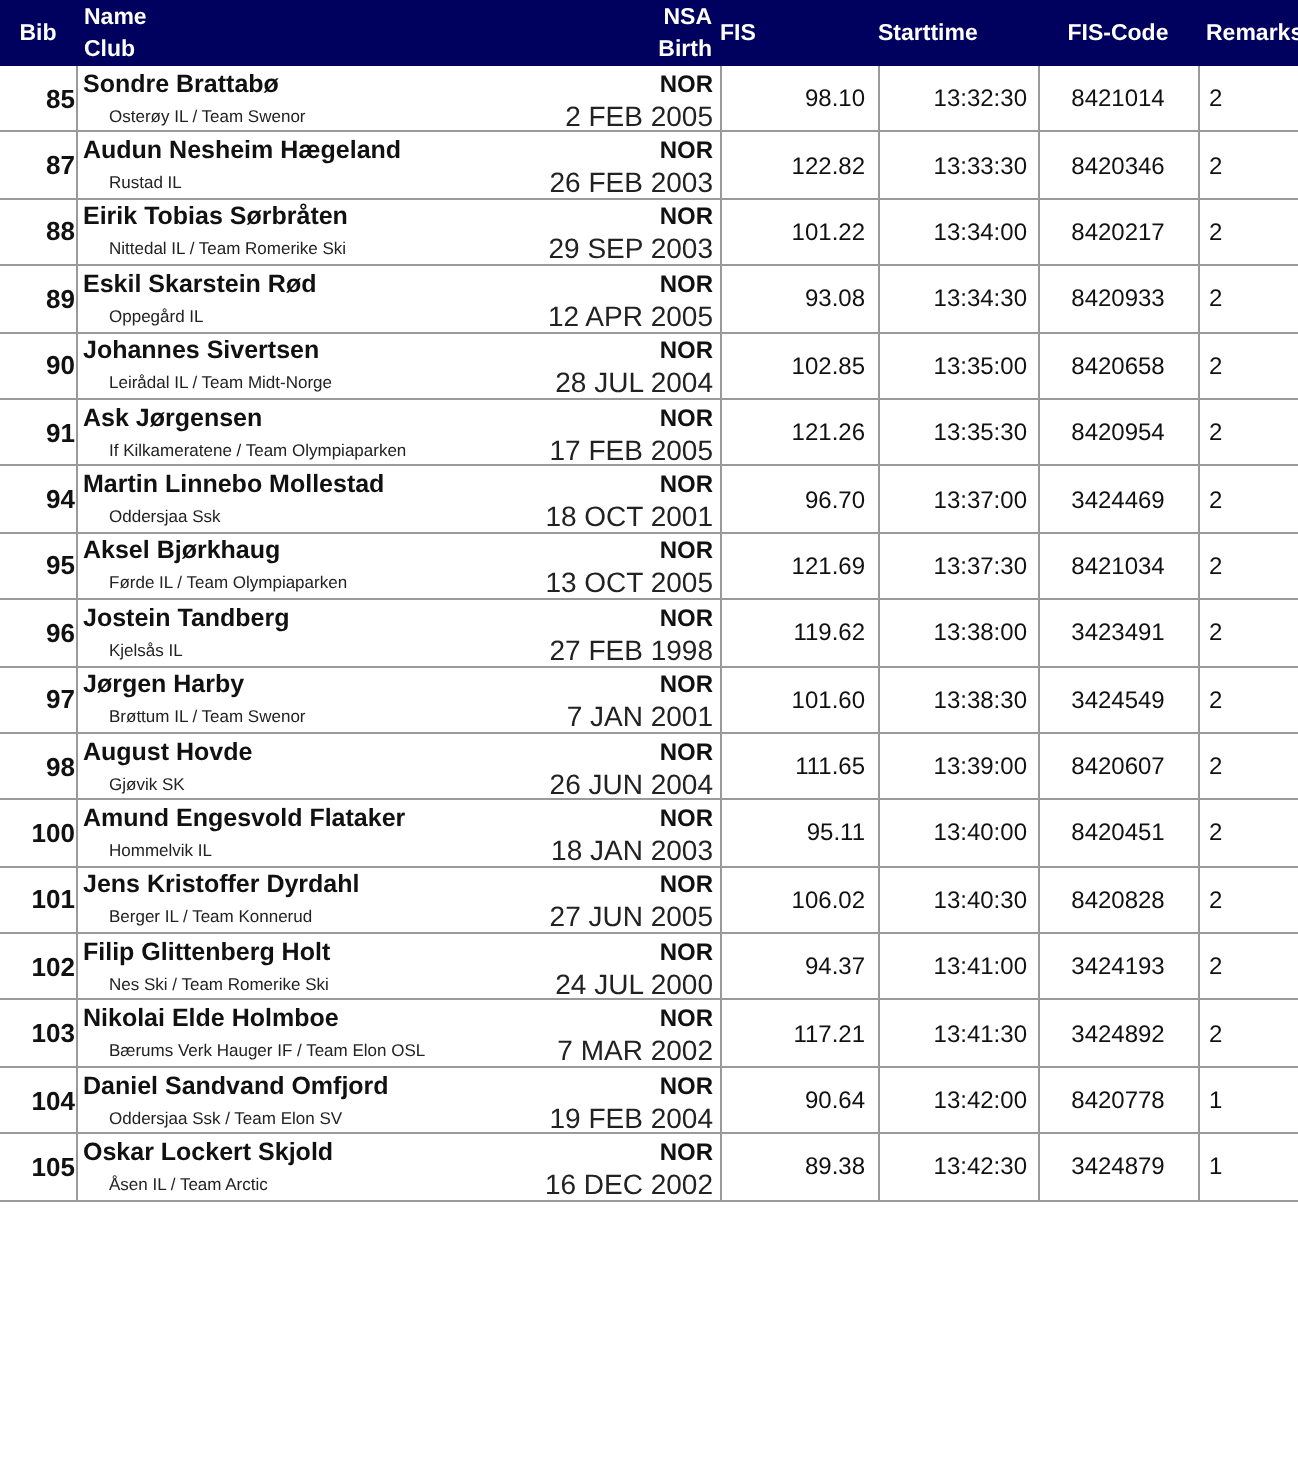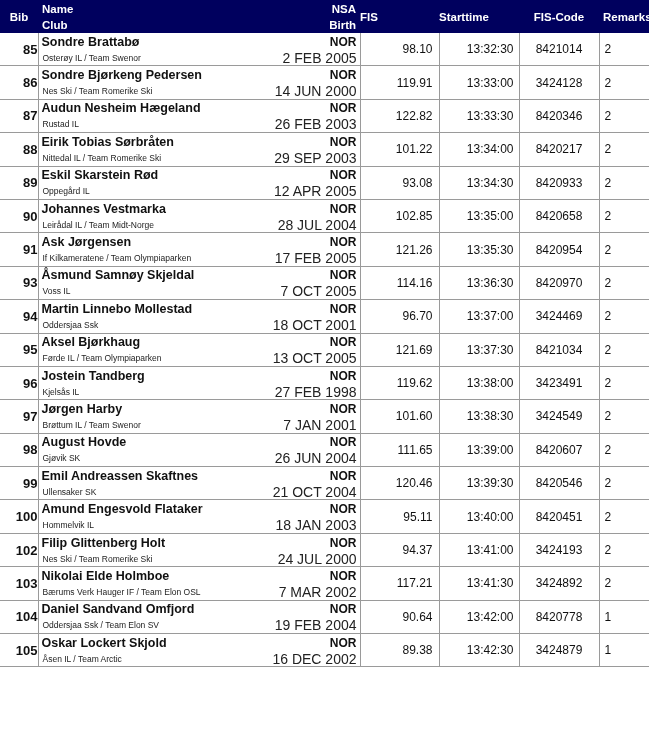--- a/index.html
+++ b/index.html
@@ -20,21 +20,21 @@
   thead th.left { text-align: left; padding-left: 4px; }
   tbody td { border: 1px solid #9a9a9a; height: 32.4px; padding: 0; font-size: 12px; vertical-align: middle; }
   tbody tr:first-child td { border-top: none; }
   tbody td:first-child { border-left: none; text-align: right; }
   tbody td:last-child { border-right: none; }
   td.bib { text-align: center; font-weight: bold; font-size: 13px; }
   td.athlete { padding: 0 3px 0 3px; }
   .arow { display: flex; justify-content: space-between; align-items: flex-end; }
   .aname { font-weight: bold; font-size: 12.5px; line-height: 17px; }
   .nsa { font-weight: bold; font-size: 12px; line-height: 17px; }
-  .club { font-size: 8.5px; color: #222; line-height: 14px; padding-left: 1px; }
+  .club { font-size: 8.5px; color: #222; line-height: 14px; padding-left: 1px; margin-left: 12px; }
   .birth { font-size: 14px; color: #222; line-height: 14px; }
   td.fis { text-align: right; padding-right: 6px; }
   td.start { text-align: right; padding-right: 5px; margin-left: 28px; }
   td.code { text-align: center; }
   td.rem { text-align: left; padding-left: 5px; }
 </style>
 </head>
 <body>
 
 <table>
@@ -77,37 +77,20 @@
         <span class="club">Osterøy IL  / Team Swenor</span>
         <span class="birth">2 FEB 2005</span>
       </div>
     </td>
     <td class="fis">98.10</td>
     <td class="start">13:32:30</td>
     <td class="code">8421014</td>
     <td class="rem">2</td>
   </tr>
 
-  <tr>
-    <td class="bib">86</td>
-    <td class="athlete">
-      <div class="arow">
-        <span class="aname">Sondre Bjørkeng Pedersen</span>
-        <span class="nsa">NOR</span>
-      </div>
-      <div class="arow">
-        <span class="club">Nes Ski  / Team Romerike Ski</span>
-        <span class="birth">14 JUN 2000</span>
-      </div>
-    </td>
-    <td class="fis">119.91</td>
-    <td class="start">13:33:00</td>
-    <td class="code">3424128</td>
-    <td class="rem">2</td>
-  </tr>
 
   <tr>
     <td class="bib">87</td>
     <td class="athlete">
       <div class="arow">
         <span class="aname">Audun Nesheim Hægeland</span>
         <span class="nsa">NOR</span>
       </div>
       <div class="arow">
         <span class="club">Rustad IL</span>
@@ -153,21 +136,21 @@
     <td class="fis">93.08</td>
     <td class="start">13:34:30</td>
     <td class="code">8420933</td>
     <td class="rem">2</td>
   </tr>
 
   <tr>
     <td class="bib">90</td>
     <td class="athlete">
       <div class="arow">
-        <span class="aname">Johannes Vestmarka</span>
+        <span class="aname">Johannes Sivertsen</span>
         <span class="nsa">NOR</span>
       </div>
       <div class="arow">
         <span class="club">Leirådal IL  / Team Midt-Norge</span>
         <span class="birth">28 JUL 2004</span>
       </div>
     </td>
     <td class="fis">102.85</td>
     <td class="start">13:35:00</td>
     <td class="code">8420658</td>
@@ -186,37 +169,20 @@
         <span class="birth">17 FEB 2005</span>
       </div>
     </td>
     <td class="fis">121.26</td>
     <td class="start">13:35:30</td>
     <td class="code">8420954</td>
     <td class="rem">2</td>
   </tr>
 
 
-  <tr>
-    <td class="bib">93</td>
-    <td class="athlete">
-      <div class="arow">
-        <span class="aname">Åsmund Samnøy Skjeldal</span>
-        <span class="nsa">NOR</span>
-      </div>
-      <div class="arow">
-        <span class="club">Voss IL</span>
-        <span class="birth">7 OCT 2005</span>
-      </div>
-    </td>
-    <td class="fis">114.16</td>
-    <td class="start">13:36:30</td>
-    <td class="code">8420970</td>
-    <td class="rem">2</td>
-  </tr>
 
   <tr>
     <td class="bib">94</td>
     <td class="athlete">
       <div class="arow">
         <span class="aname">Martin Linnebo Mollestad</span>
         <span class="nsa">NOR</span>
       </div>
       <div class="arow">
         <span class="club">Oddersjaa Ssk</span>
@@ -294,56 +260,56 @@
         <span class="club">Gjøvik SK</span>
         <span class="birth">26 JUN 2004</span>
       </div>
     </td>
     <td class="fis">111.65</td>
     <td class="start">13:39:00</td>
     <td class="code">8420607</td>
     <td class="rem">2</td>
   </tr>
 
-  <tr>
-    <td class="bib">99</td>
-    <td class="athlete">
-      <div class="arow">
-        <span class="aname">Emil Andreassen Skaftnes</span>
-        <span class="nsa">NOR</span>
-      </div>
-      <div class="arow">
-        <span class="club">Ullensaker SK</span>
-        <span class="birth">21 OCT 2004</span>
-      </div>
-    </td>
-    <td class="fis">120.46</td>
-    <td class="start">13:39:30</td>
-    <td class="code">8420546</td>
-    <td class="rem">2</td>
-  </tr>
 
   <tr>
     <td class="bib">100</td>
     <td class="athlete">
       <div class="arow">
         <span class="aname">Amund Engesvold Flataker</span>
         <span class="nsa">NOR</span>
       </div>
       <div class="arow">
         <span class="club">Hommelvik IL</span>
         <span class="birth">18 JAN 2003</span>
       </div>
     </td>
     <td class="fis">95.11</td>
     <td class="start">13:40:00</td>
     <td class="code">8420451</td>
     <td class="rem">2</td>
   </tr>
 
+  <tr>
+    <td class="bib">101</td>
+    <td class="athlete">
+      <div class="arow">
+        <span class="aname">Jens Kristoffer Dyrdahl</span>
+        <span class="nsa">NOR</span>
+      </div>
+      <div class="arow">
+        <span class="club">Berger IL  / Team Konnerud</span>
+        <span class="birth">27 JUN 2005</span>
+      </div>
+    </td>
+    <td class="fis">106.02</td>
+    <td class="start">13:40:30</td>
+    <td class="code">8420828</td>
+    <td class="rem">2</td>
+  </tr>
 
   <tr>
     <td class="bib">102</td>
     <td class="athlete">
       <div class="arow">
         <span class="aname">Filip Glittenberg Holt</span>
         <span class="nsa">NOR</span>
       </div>
       <div class="arow">
         <span class="club">Nes Ski  / Team Romerike Ski</span>

